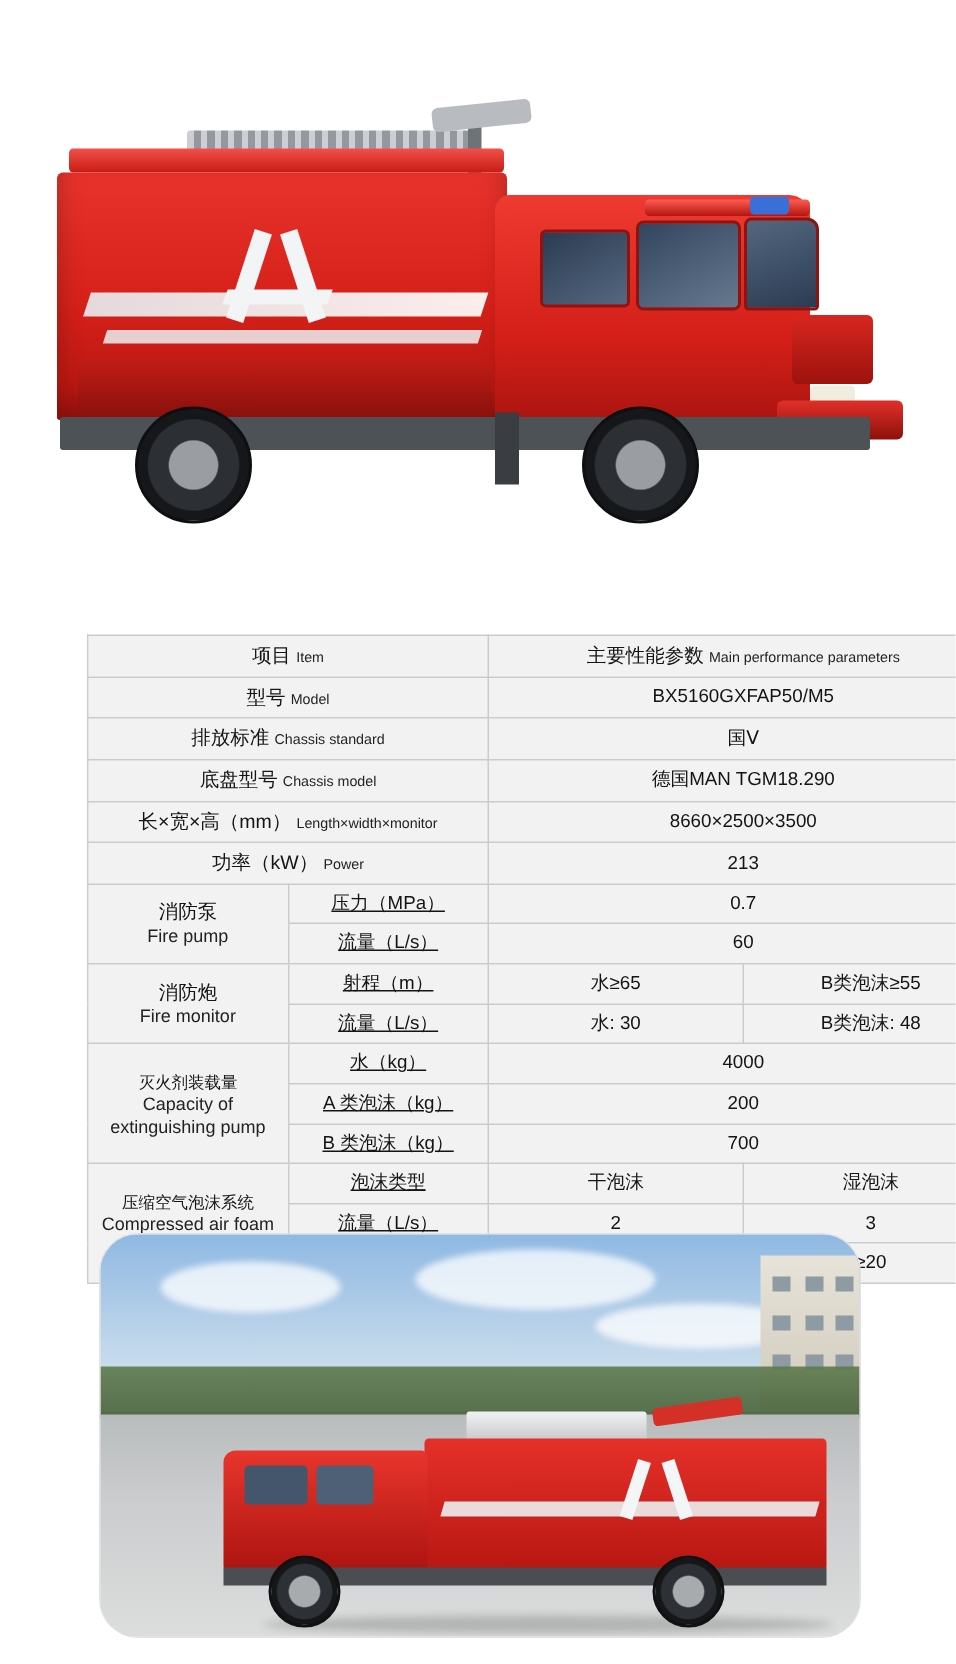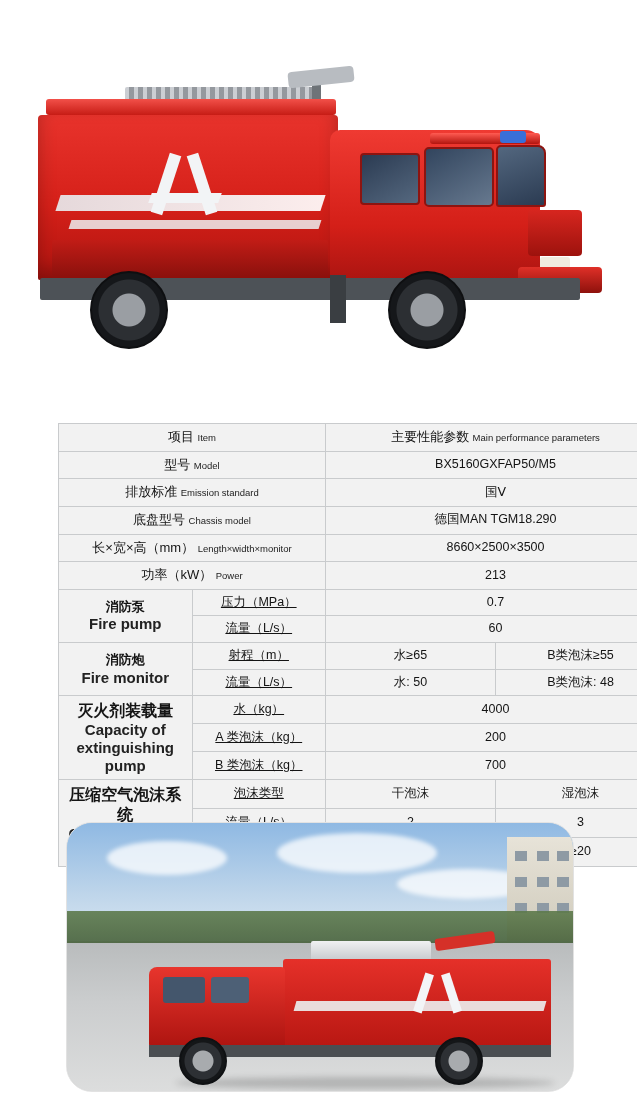--- a/index.html
+++ b/index.html
@@ -275,40 +275,39 @@
     font-size: 12.5px;
     line-height: 1.25;
     color: #141414;
   }
   td.label {
     width: 258px;
   }
   td.group {
     width: 88px;
     font-size: 12.5px;
-    font-weight: bold;
   }
   td.sub {
     width: 170px;
     text-decoration: underline;
   }
   .en {
     font-size: 9.5px;
     color: #222;
   }
   .en-block {
     display: block;
-    font-size: 15px;
+    font-size: 12px;
     line-height: 1.18;
     color: #222;
   }
   .cn {
     font-size: 13px;
   }
-  .cn-sm { font-size: 16px; }
+  .cn-sm { font-size: 11px; }
 
   
   .photo {
     position: absolute;
     left: 66px;
     top: 822px;
     width: 506px;
     height: 268px;
     border-radius: 26px;
     overflow: hidden;
@@ -468,21 +467,21 @@
         <td class="label" colspan="2">
           <span class="cn">型号</span>
           <span class="en">Model</span>
         </td>
         <td colspan="2">BX5160GXFAP50/M5</td>
       </tr>
 
       <tr>
         <td class="label" colspan="2">
           <span class="cn">排放标准</span>
-          <span class="en">Emission standard</span>
+          <span class="en">Chassis standard</span>
         </td>
         <td colspan="2">国Ⅴ</td>
       </tr>
 
       <tr>
         <td class="label" colspan="2">
           <span class="cn">底盘型号</span>
           <span class="en">Chassis model</span>
         </td>
         <td colspan="2">德国MAN  TGM18.290</td>
@@ -521,21 +520,21 @@
         <td class="group" rowspan="2">
           <span class="cn">消防炮</span>
           <span class="en-block">Fire monitor</span>
         </td>
         <td class="sub">射程（m）</td>
         <td>水≥65</td>
         <td>B类泡沫≥55</td>
       </tr>
       <tr>
         <td class="sub">流量（L/s）</td>
-        <td>水: 50</td>
+        <td>水: 30</td>
         <td>B类泡沫: 48</td>
       </tr>
 
       <tr>
         <td class="group" rowspan="3">
           <span class="cn cn-sm">灭火剂装载量</span>
           <span class="en-block">Capacity of extinguishing pump</span>
         </td>
         <td class="sub">水（kg）</td>
         <td colspan="2">4000</td>

